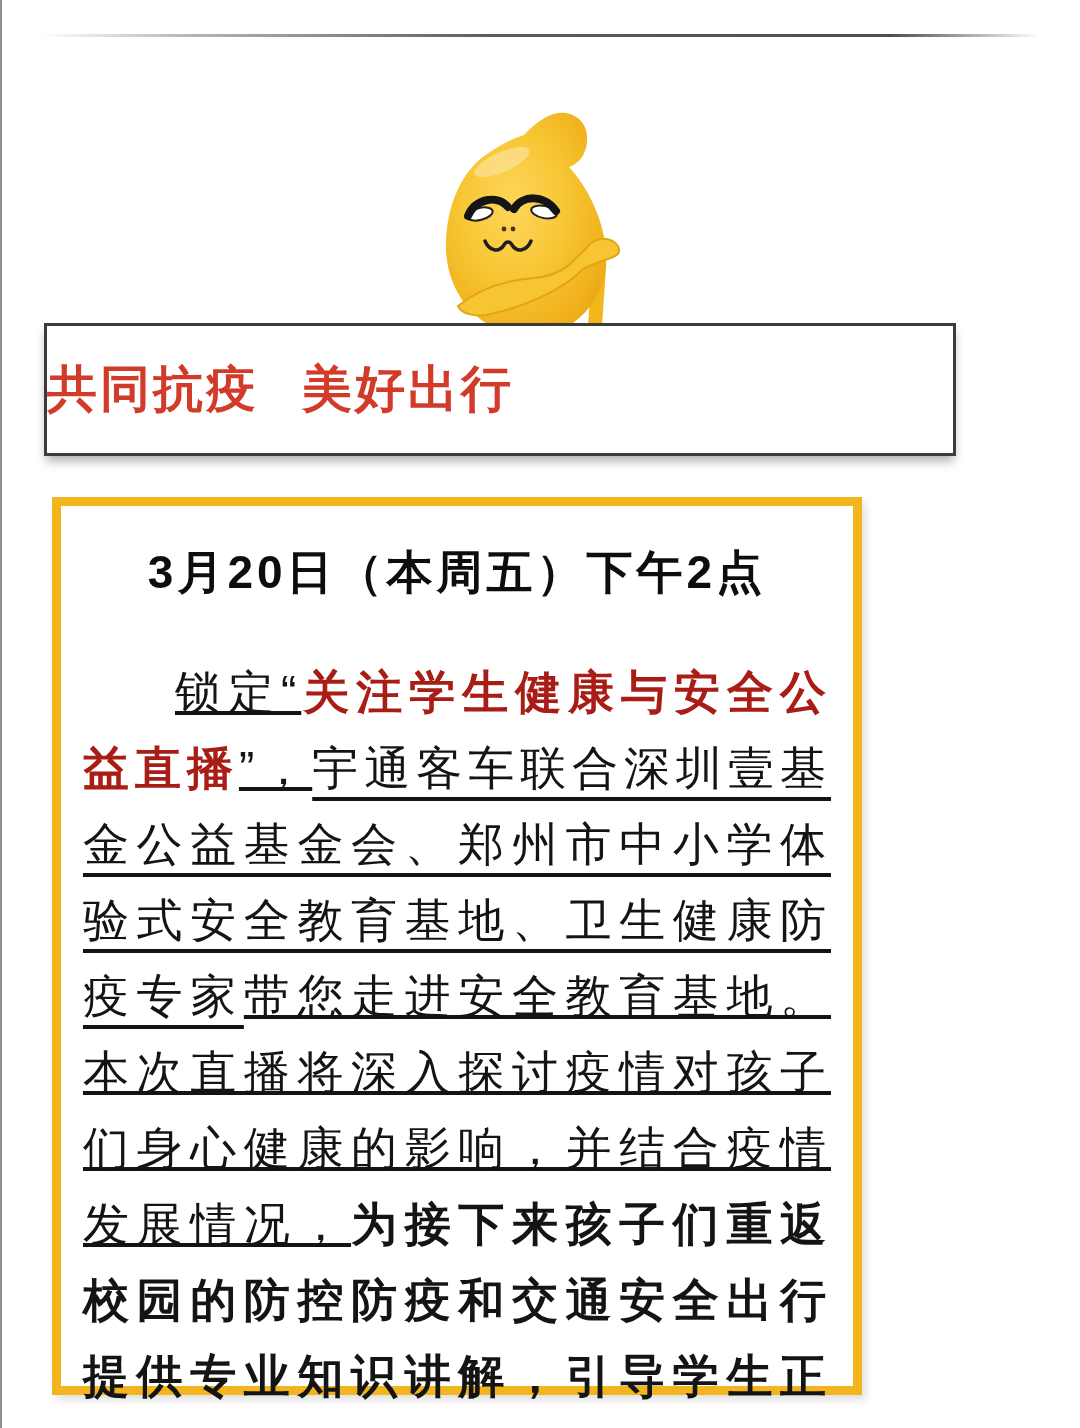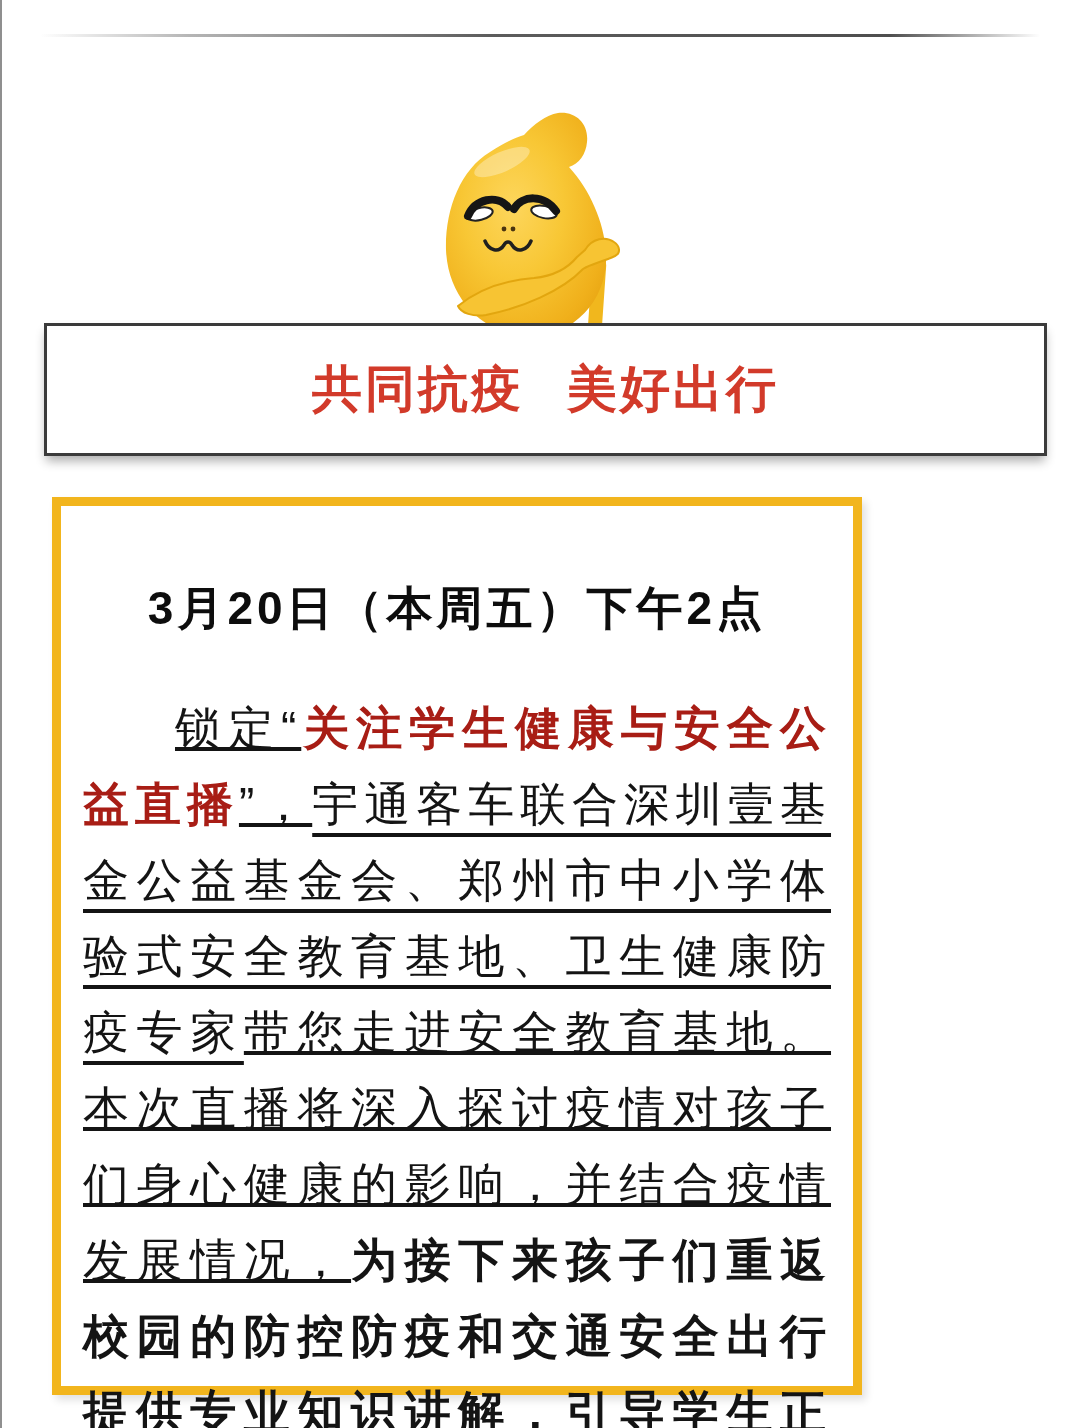--- a/index.html
+++ b/index.html
@@ -31,43 +31,43 @@
   }
 
   
   .mascot{
     position:absolute;left:440px;top:110px;width:200px;height:230px;
     z-index:1;
   }
 
   
   .banner-box{
-    position:absolute;left:44px;top:323px;width:1003px;height:133px;
+    position:absolute;left:44px;top:323px;width:912px;height:133px;
     box-sizing:border-box;
     background:#ffffff;
     border:3px solid var(--box-border-dark,#3b3b3b);
     box-shadow:0 7px 10px -2px rgba(0,0,0,.32);
-    display:flex;align-items:center;justify-content:center;
+    display:flex;align-items:center;justify-content:flex-start;
     z-index:2;
   }
   .banner-title{
     color:var(--banner-red,#d23a2a);
     font-size:50px;font-weight:800;
     letter-spacing:3px;word-spacing:26px;
     white-space:nowrap;
   }
 
   
   .event-card{
     position:absolute;left:52px;top:497px;width:810px;height:898px;
     box-sizing:border-box;
     background:#ffffff;
     border:9px solid var(--card-yellow,#f2b51d);
     box-shadow:4px 5px 8px rgba(0,0,0,.12);
-    padding:72px 22px 0 22px;
+    padding:36px 22px 0 22px;
     z-index:2;
   }
   .event-title{
     text-align:center;
     color:#0d0d0d;
     font-size:46px;font-weight:800;
     letter-spacing:4px;
     line-height:60px;
   }
   .event-paragraph{

